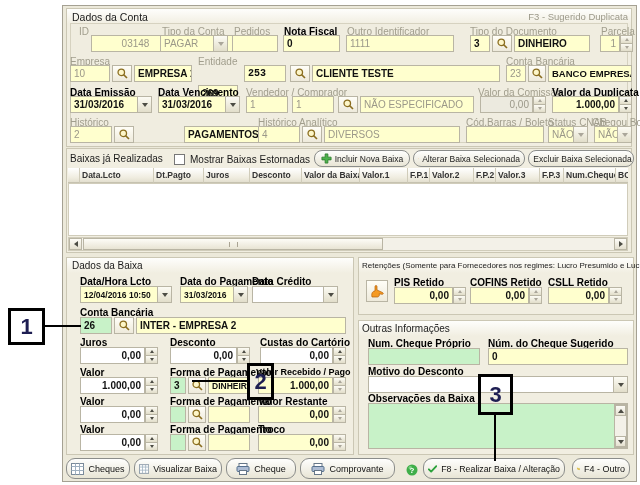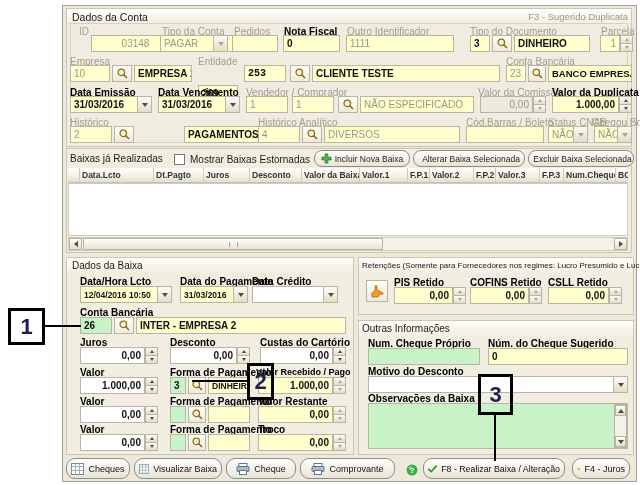--- a/index.html
+++ b/index.html
@@ -515,21 +515,21 @@
    <svg width="15" height="12" viewBox="0 0 16 13">
         <path d="M1.5 7 L5.5 11 L14.5 1.5" fill="none" stroke="#2ca23c" stroke-width="3.2" stroke-linecap="round" stroke-linejoin="round"></path>
       </svg>
    <span>F8 - Realizar Baixa / Alteração</span>
  </div>
  <div class="btn" style="left:572px;top:458px;width:58px;">
    <svg width="13" height="12" viewBox="0 0 13 12">
         <ellipse cx="4" cy="4.5" rx="2.4" ry="3.6" fill="#f2c71d" stroke="#b8921a" transform="rotate(-15 4 4.5)"></ellipse>
         <ellipse cx="9.5" cy="7" rx="2.4" ry="3.6" fill="#f2c71d" stroke="#b8921a" transform="rotate(15 9.5 7)"></ellipse>
       </svg>
-   <span>F4 - Juros</span>
+   <span>F4 - Outro</span>
  </div>
 
  <div class="co" style="left:8px;top:308px;width:37px;height:37px;">1</div>
  <div class="cl" style="left:45px;top:325px;width:36px;height:2px;"></div>
  <div class="co clear" style="left:247px;top:363px;width:27px;height:37px;">2</div>
  <div class="cl" style="left:192px;top:380px;width:55px;height:2px;"></div>
  <div class="co clear" style="left:478px;top:374px;width:35px;height:41px;">3</div>
  <div class="cl" style="left:494px;top:415px;width:2px;height:46px;"></div>
 </div>
 

